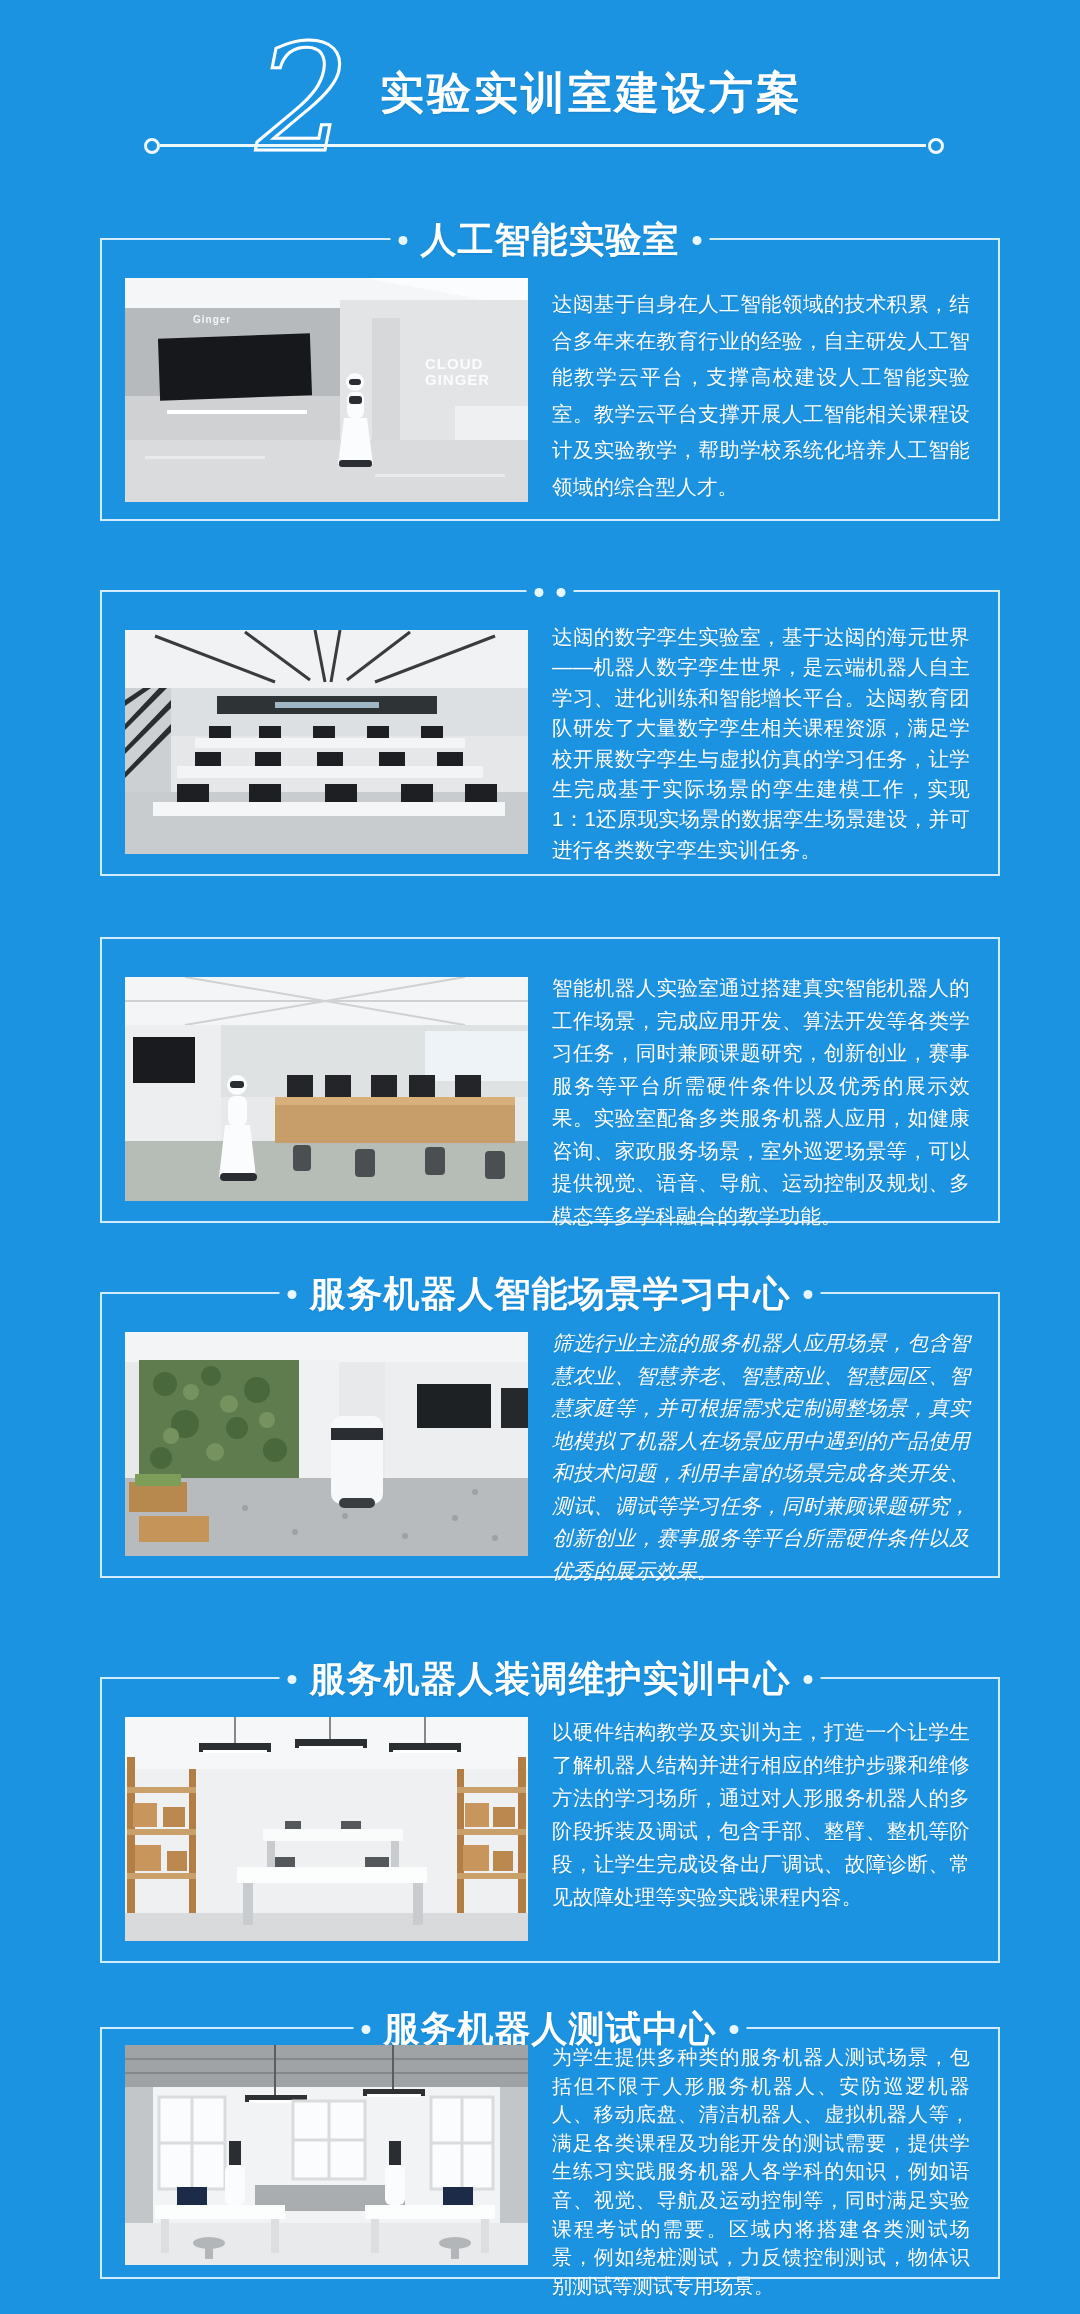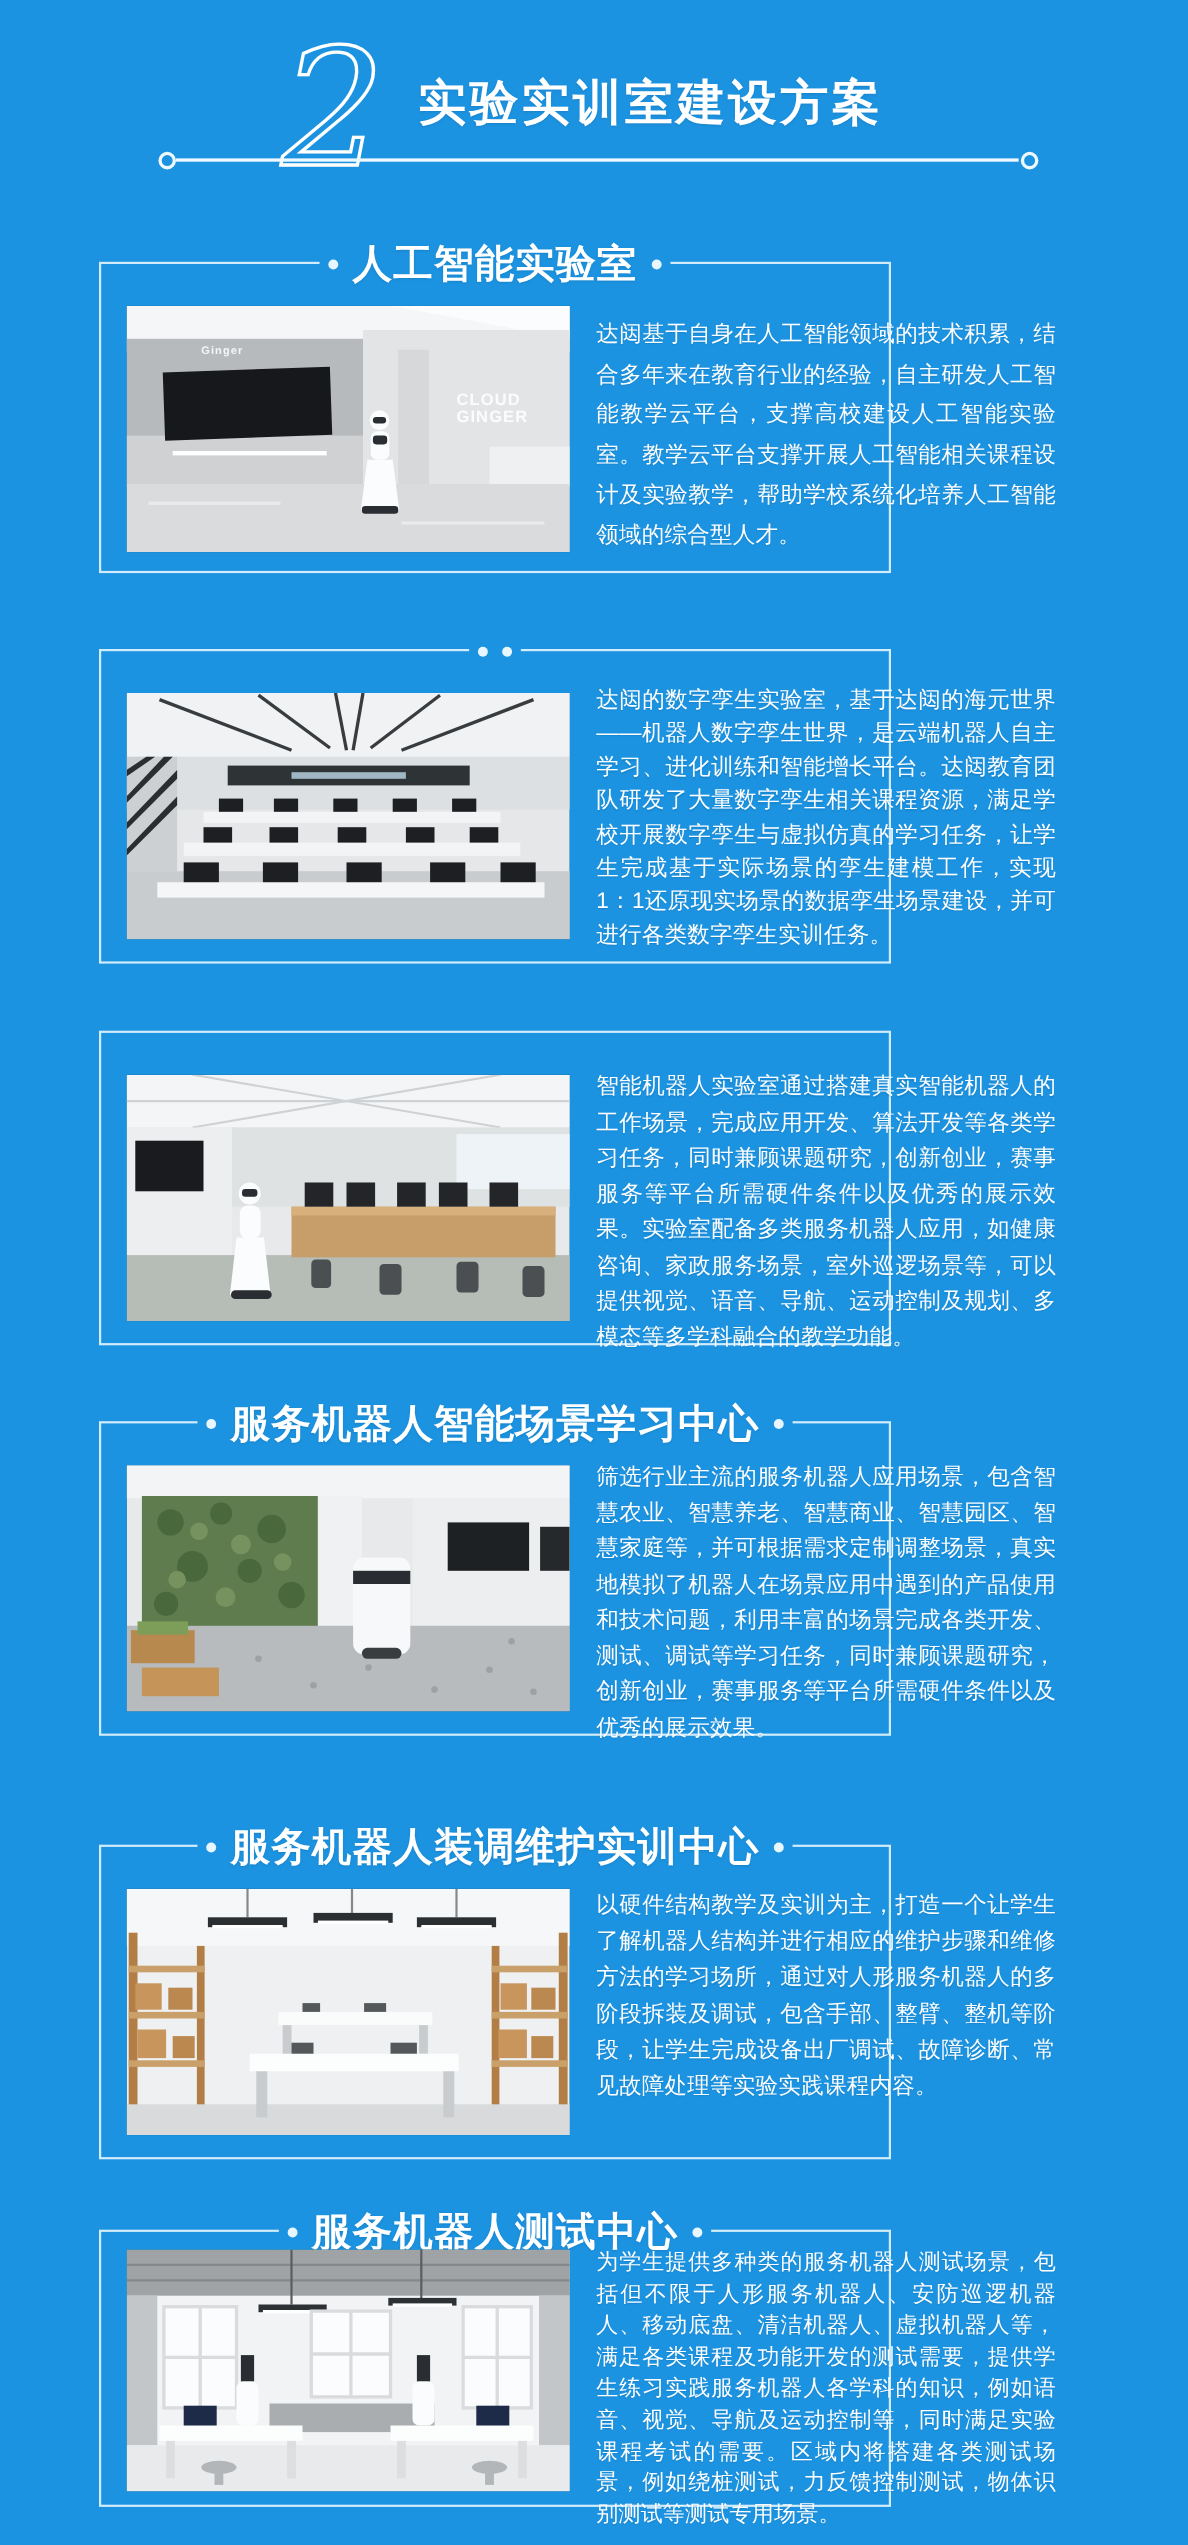--- a/index.html
+++ b/index.html
@@ -23,21 +23,21 @@
   }
   .hdr-ring{
     position:absolute;top:138px;width:10px;height:10px;border-radius:50%;
     border:3px solid #eef9ff;background:transparent;
   }
   .hdr-ring.l{left:144px;}
   .hdr-ring.r{left:928px;}
 
   
   .sec{
-    position:absolute;left:90px;width:720px;box-sizing:border-box;
+    position:absolute;left:100px;width:900px;box-sizing:border-box;
     border:2px solid rgba(225,244,255,.92);
   }
   .sec-title{
     position:absolute;top:-25px;left:50%;transform:translateX(-50%);
     height:50px;display:flex;align-items:center;gap:13px;
     background:#1c93e0;padding:0 8px;white-space:nowrap;
   }
   .sec-title .txt{
     font-size:36px;font-weight:bold;letter-spacing:1px;
     text-shadow:0 1px 2px rgba(0,60,110,.18);
@@ -51,21 +51,21 @@
   .sec6 .photo{top:16px;height:220px;}
   .body{
     position:absolute;left:450px;width:418px;top:34px;
     font-size:20.5px;line-height:32px;text-align:justify;
     color:#fdfeff;letter-spacing:.2px;
     text-shadow:0 1px 1px rgba(0,60,110,.15);
   }
   .sec1 .body{top:46px;line-height:36.5px;}
   .sec2 .body{top:30px;line-height:30.4px;}
   .sec3 .body{top:33px;line-height:32.5px;}
-  .sec4 .body{top:33px;line-height:32.5px;}
+  .sec4 .body{top:33px;line-height:32.5px;font-style:italic;}
   .sec5 .body{top:36px;line-height:33px;}
   .sec6 .body{top:14px;line-height:28.6px;font-size:20px;}
 
   .sec1{top:238px;height:283px;}
   .sec2{top:590px;height:286px;}
   .sec3{top:937px;height:286px;}
   .sec4{top:1292px;height:286px;}
   .sec5{top:1677px;height:286px;}
   .sec6{top:2027px;height:252px;padding-left:12px;}
 

